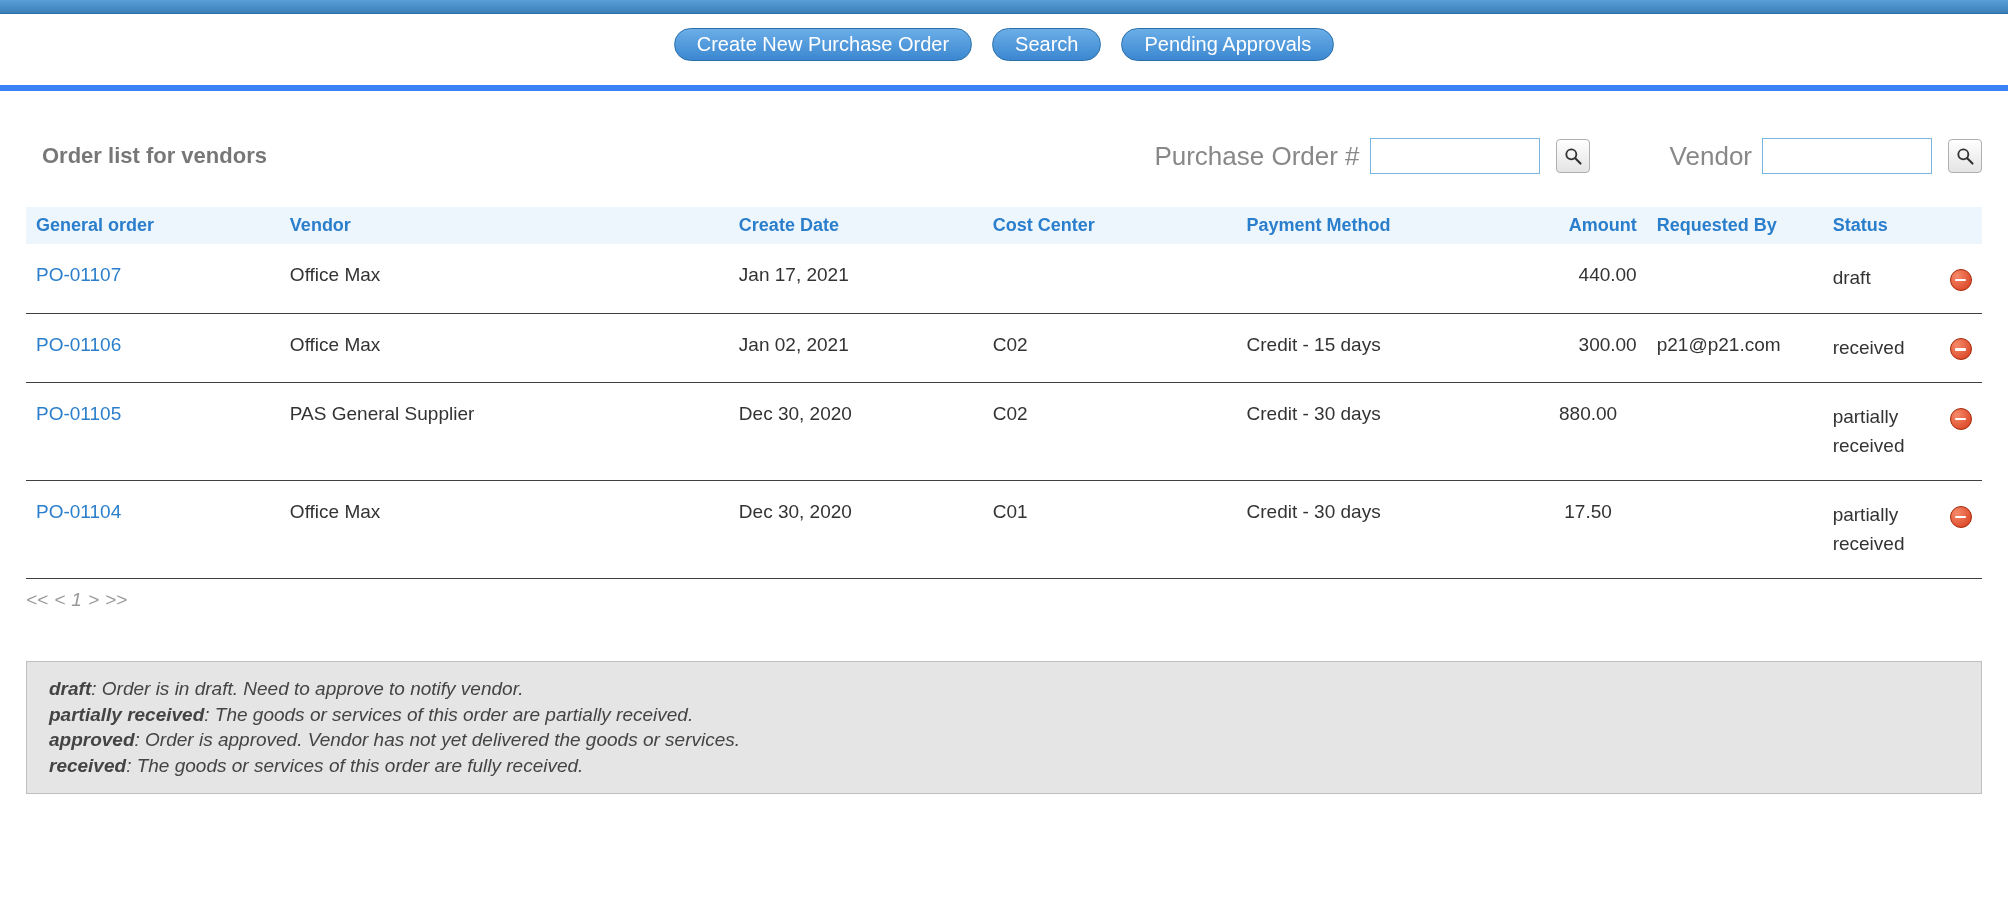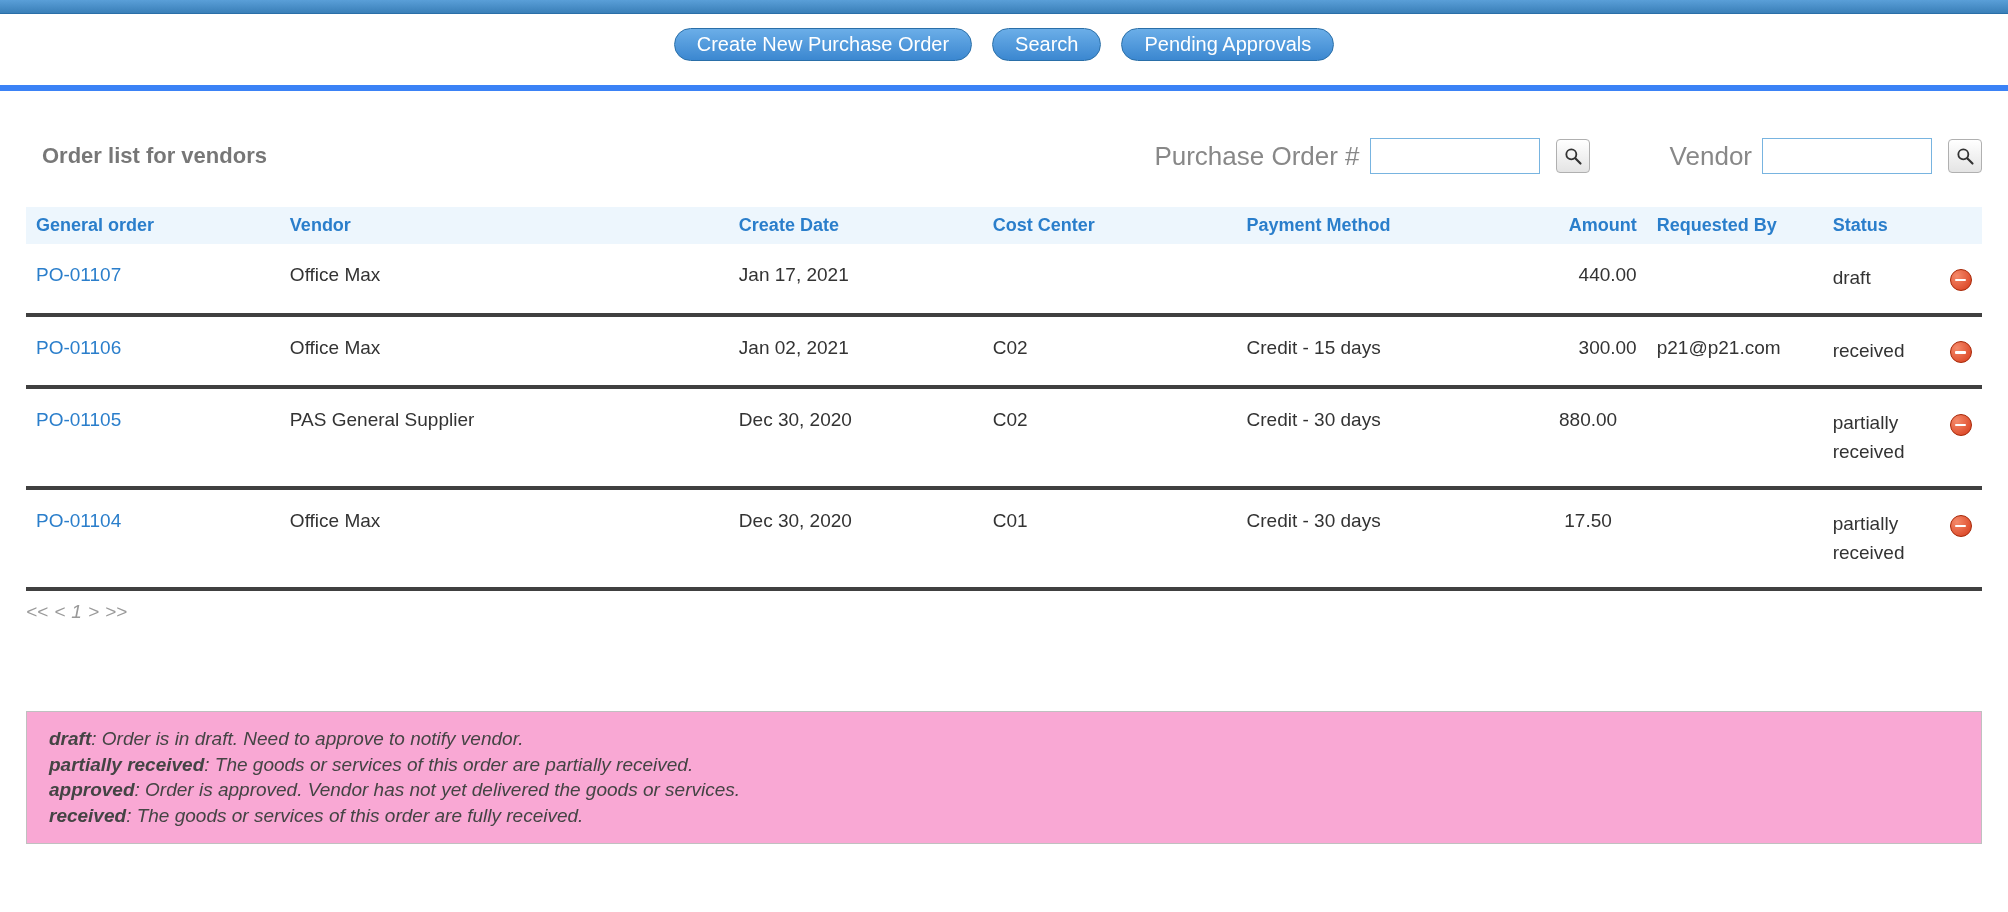--- a/index.html
+++ b/index.html
@@ -93,21 +93,21 @@
     font-weight: bold;
     text-align: left;
     padding: 8px 10px;
     font-size: 18px;
   }
   table.order-table thead th.amt { text-align: right; }
   table.order-table tbody td {
     padding: 20px 10px;
     font-size: 19px;
     color: #333;
-    border-bottom: 4px solid #404040;
+    border-bottom: 1px solid #404040;
     vertical-align: top;
   }
   table.order-table tbody td.status-cell {
     white-space: normal;
     line-height: 1.5;
   }
   .po-link {
     color: #2a7ecb;
     cursor: pointer;
   }
@@ -132,23 +132,23 @@
   .pager {
     padding: 10px 0;
     color: #999;
     font-style: italic;
     font-size: 19px;
     display: flex;
     gap: 6px;
   }
   .pager span { cursor: pointer; }
   .legend {
-    margin-top: 78px;
+    margin-top: 40px;
     border: 1px solid #c0c0c0;
-    background: #f9a8d4;
+    background: #e5e5e5;
     padding: 14px 22px;
     font-size: 19px;
     font-style: italic;
     color: #444;
     line-height: 1.35;
   }
   .legend .term { font-weight: bold; }
 </style>
 </head>
 <body>

